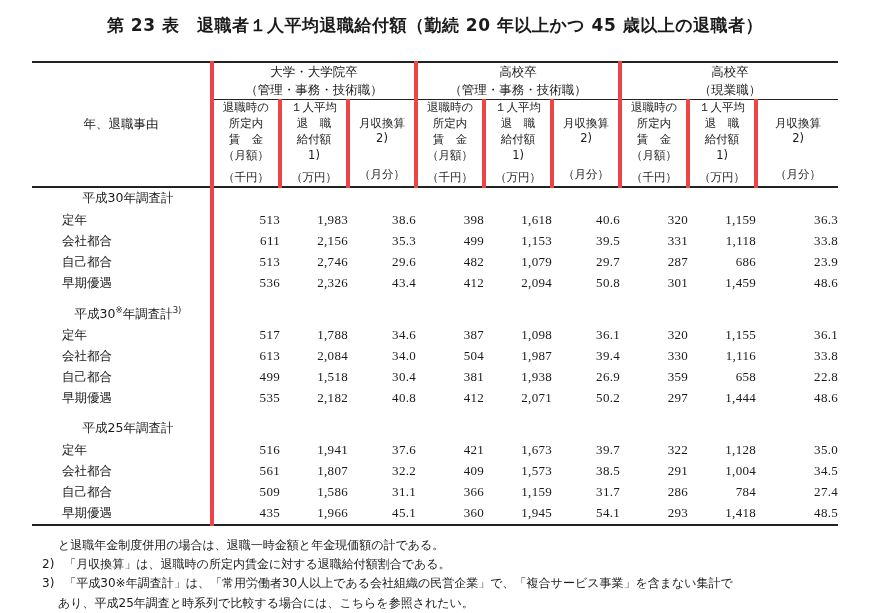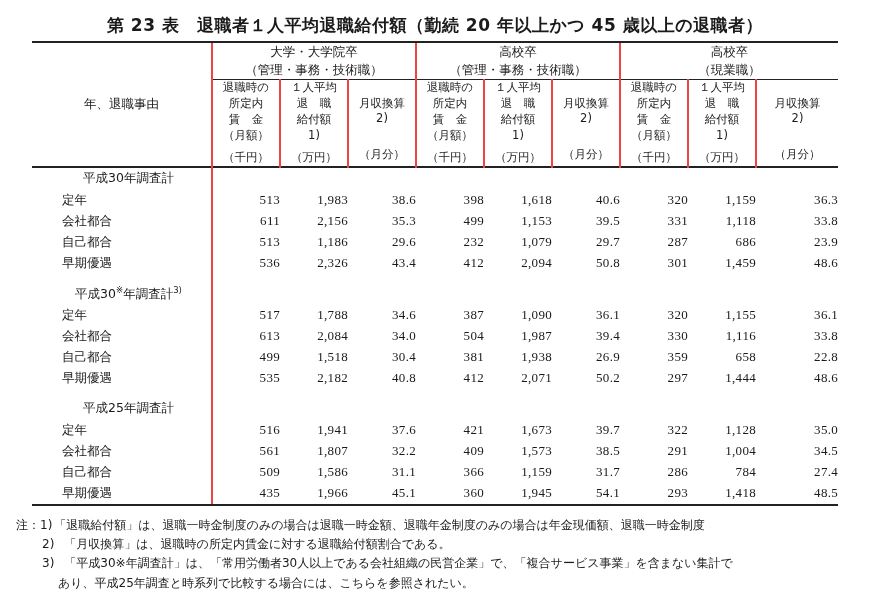--- a/index.html
+++ b/index.html
@@ -16,21 +16,21 @@
     position: relative;
   }
 
   
   .title {
     text-align: center;
     font-size: 17px;
     font-weight: bold;
     letter-spacing: 0.5px;
     padding-top: 14px;
-    padding-bottom: 4px;
+    padding-bottom: 24px;
     font-family: "DejaVu Sans", "Liberation Sans", sans-serif;
   }
 
   
   .table-wrap {
     margin: 0 auto;
     width: 806px;
   }
   table.stat {
     border-collapse: collapse;
@@ -41,21 +41,21 @@
   table.stat td, table.stat th {
     padding: 0;
     vertical-align: middle;
     font-weight: normal;
   }
 
   
   .rule-top    { border-top: 2px solid #222; }
   .rule-bottom { border-bottom: 2px solid #222; }
   .rule-thin-b { border-bottom: 1px solid #222; }
-  .vline-l     { border-left: 2px solid #ef4444; }
+  .vline-l     { border-left: 4px solid #ef4444; }
 
   
   .grp-head {
     text-align: center;
     font-size: 12.5px;
     line-height: 1.45;
     padding: 7px 2px 6px 2px;
     font-family: "DejaVu Sans", "Liberation Sans", sans-serif;
   }
   .stub-head {
@@ -280,23 +280,23 @@
         <td class="num">499</td>
         <td class="num">1,153</td>
         <td class="num">39.5</td>
         <td class="num">331</td>
         <td class="num">1,118</td>
         <td class="num">33.8</td>
       </tr>
       <tr class="datarow">
         <td class="stub sub">自己都合</td>
         <td class="vline-l num">513</td>
-        <td class="num">1,186</td>
+        <td class="num">2,746</td>
         <td class="num">29.6</td>
-        <td class="num">232</td>
+        <td class="num">482</td>
         <td class="num">1,079</td>
         <td class="num">29.7</td>
         <td class="num">287</td>
         <td class="num">686</td>
         <td class="num">23.9</td>
       </tr>
       <tr class="datarow">
         <td class="stub sub">早期優遇</td>
         <td class="vline-l num">536</td>
         <td class="num">2,326</td>
@@ -334,21 +334,21 @@
           <td class="num"></td>
         <td class="num"></td>
           <td class="num"></td>
       </tr>
       <tr class="datarow">
         <td class="stub sub">定年</td>
         <td class="vline-l num">517</td>
         <td class="num">1,788</td>
         <td class="num">34.6</td>
         <td class="num">387</td>
-        <td class="num">1,090</td>
+        <td class="num">1,098</td>
         <td class="num">36.1</td>
         <td class="num">320</td>
         <td class="num">1,155</td>
         <td class="num">36.1</td>
       </tr>
       <tr class="datarow">
         <td class="stub sub">会社都合</td>
         <td class="vline-l num">613</td>
         <td class="num">2,084</td>
         <td class="num">34.0</td>
@@ -457,24 +457,21 @@
         <td class="num rule-bottom">54.1</td>
         <td class="num rule-bottom">293</td>
         <td class="num rule-bottom">1,418</td>
         <td class="num rule-bottom">48.5</td>
       </tr>
     </tbody>
   </table>
 </div>
 
 <div class="notes">
-  <div class="note-row">
-    <span class="note-lead">注：1)</span>
-    <span class="note-body">「退職給付額」は、退職一時金制度のみの場合は退職一時金額、退職年金制度のみの場合は年金現価額、退職一時金制度</span>
-  </div>
+  <div class="note-cont">と退職年金制度併用の場合は、退職一時金額と年金現価額の計である。</div>
   <div class="note-row indent">
     <span class="note-lead">2)</span>
     <span class="note-body" style="padding-left:8px">「月収換算」は、退職時の所定内賃金に対する退職給付額割合である。</span>
   </div>
   <div class="note-row indent">
     <span class="note-lead">3)</span>
     <span class="note-body" style="padding-left:8px">「平成30※年調査計」は、「常用労働者30人以上である会社組織の民営企業」で、「複合サービス事業」を含まない集計で</span>
   </div>
   <div class="note-cont2">あり、平成25年調査と時系列で比較する場合には、こちらを参照されたい。</div>
 </div>

